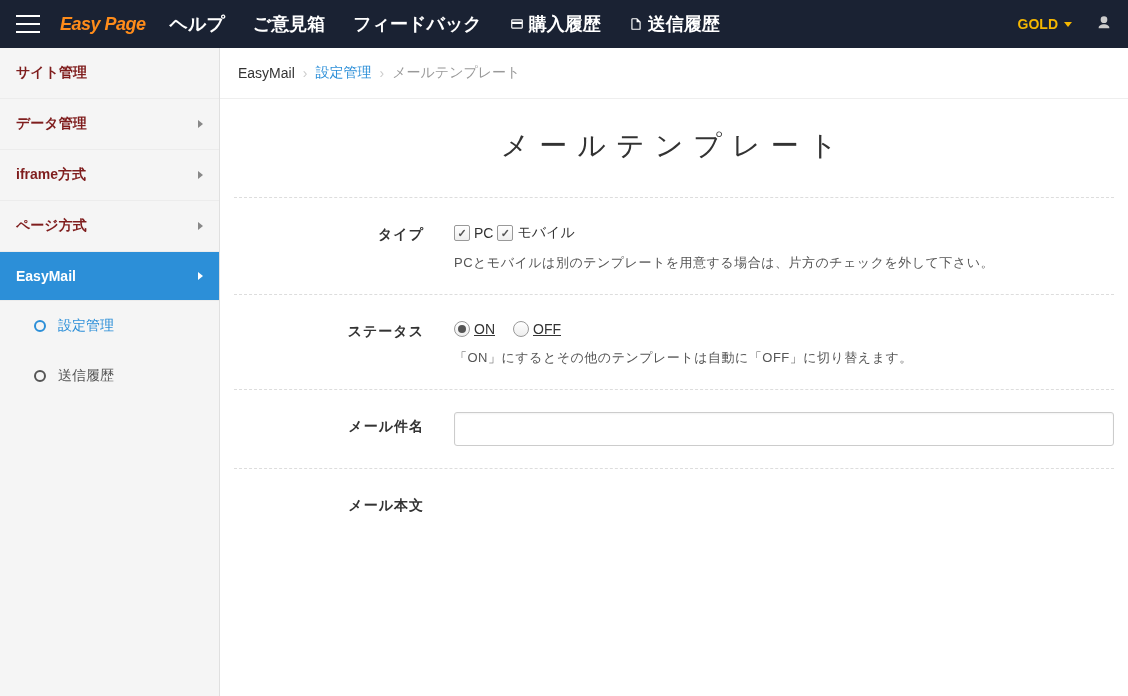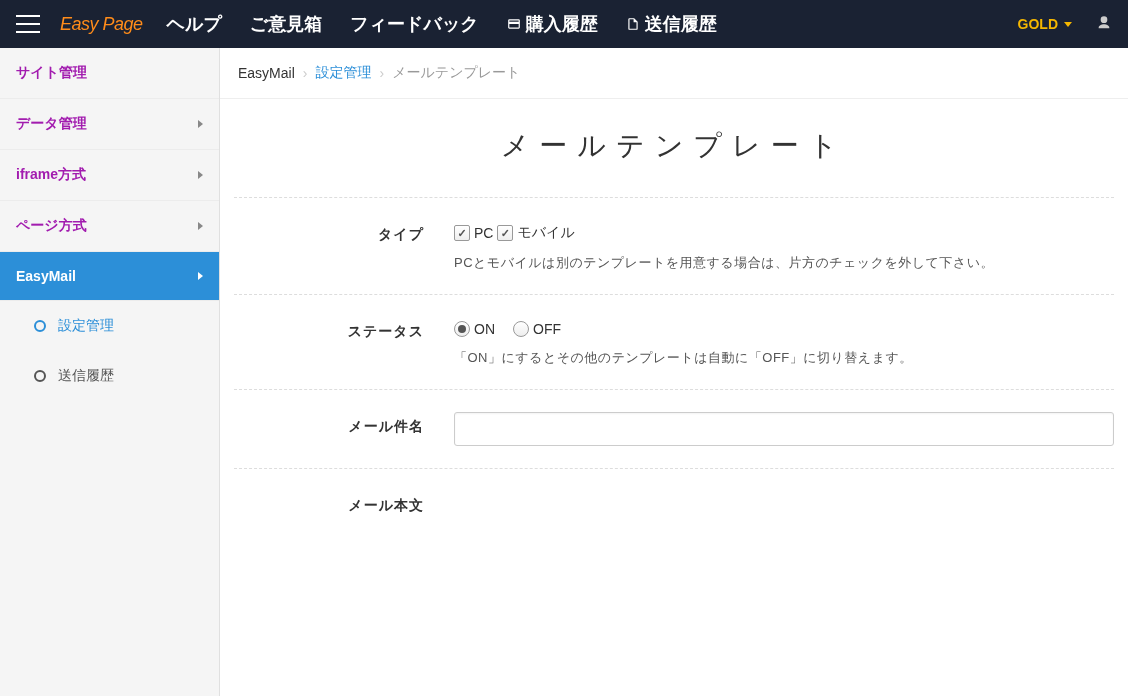--- a/index.html
+++ b/index.html
@@ -1,32 +1,32 @@
 <!DOCTYPE html>
 <html><head>
 <meta charset="utf-8">
 <style>
 * { margin: 0; padding: 0; box-sizing: border-box; }
 body { font-family: -apple-system, BlinkMacSystemFont, "Hiragino Sans", "Hiragino Kaku Gothic ProN", Meiryo, sans-serif; font-size: 14px; color: #333; background: #fff; }
 
 .topbar { height: 48px; background: #1a2233; display: flex; align-items: center; padding: 0 16px; color: #fff; }
 .hamburger { width: 24px; height: 18px; display: flex; flex-direction: column; justify-content: space-between; cursor: pointer; margin-right: 20px; }
 .hamburger span { display: block; height: 2px; background: #fff; }
-.logo { color: #ff8c1a; font-weight: 400; font-size: 18px; font-style: italic; margin-right: 24px; letter-spacing: -0.5px; }
+.logo { color: #ff8c1a; font-weight: 700; font-size: 18px; font-style: italic; margin-right: 24px; letter-spacing: -0.5px; }
 .topnav { display: flex; gap: 28px; align-items: center; }
 .topnav-item { color: #fff; font-weight: 600; font-size: 18px; cursor: pointer; display: flex; align-items: center; gap: 5px; }
 .topnav-item svg { width: 14px; height: 14px; fill: #fff; }
 .topbar-right { margin-left: auto; display: flex; align-items: center; gap: 24px; }
 .account { color: #f5b700; font-weight: 600; display: flex; align-items: center; gap: 6px; cursor: pointer; margin-left: 48px; }
 .caret-down { width: 0; height: 0; border-left: 4px solid transparent; border-right: 4px solid transparent; border-top: 5px solid #f5b700; }
 .user-icon svg { width: 16px; height: 16px; fill: #ccc; cursor: pointer; }
 
 .layout { display: flex; height: calc(100vh - 48px); }
 .sidebar { width: 220px; background: #f5f5f5; border-right: 1px solid #e0e0e0; }
-.side-item { padding: 16px 16px; font-weight: 600; color: #a21caf; font-size: 14px; border-bottom: 1px solid #ececec; cursor: pointer; display: flex; align-items: center; justify-content: space-between; }
+.side-item { padding: 16px 16px; font-weight: 600; color: #7f1d1d; font-size: 14px; border-bottom: 1px solid #ececec; cursor: pointer; display: flex; align-items: center; justify-content: space-between; }
 .side-item.active { background: #2c8fd8; color: #fff; }
 .side-caret { width: 0; height: 0; border-top: 4px solid transparent; border-bottom: 4px solid transparent; border-left: 5px solid #888; }
 .side-item.active .side-caret { border-left-color: #fff; }
 .side-sub { padding: 16px 16px 16px 34px; color: #2c8fd8; font-weight: 500; cursor: pointer; display: flex; align-items: center; gap: 12px; }
 .side-sub.inactive { color: #555; }
 .circ { width: 12px; height: 12px; border: 2px solid currentColor; border-radius: 50%; flex-shrink: 0; }
 
 .main { flex: 1; overflow-y: auto; background: #fff; }
 .breadcrumb { padding: 16px 18px; font-size: 14px; color: #888; border-bottom: 1px solid #eee; display: flex; gap: 8px; align-items: center; }
 .breadcrumb .bc-item { color: #333; }
@@ -41,21 +41,21 @@
 .form-label { width: 220px; text-align: right; padding-right: 30px; font-weight: 700; font-size: 14px; color: #333; padding-top: 6px; letter-spacing: 1px; }
 .form-field { flex: 1; }
 .text-input { width: 100%; height: 34px; border: 1px solid #ccc; border-radius: 3px; padding: 0 10px; font-size: 14px; box-shadow: inset 0 1px 2px rgba(0,0,0,0.05); }
 .static-val { padding-top: 6px; color: #333; }
 .check-line { display: flex; gap: 4px; align-items: center; padding-top: 4px; }
 .check-item { display: flex; align-items: center; gap: 4px; }
 .cbox { width: 16px; height: 16px; border: 1px solid #999; border-radius: 2px; display: inline-flex; align-items: center; justify-content: center; background: linear-gradient(#fff,#eee); cursor: pointer; }
 .cbox.checked::after { content: "✓"; font-size: 11px; line-height: 1; color: #555; font-weight: bold; }
 .help-text { margin-top: 12px; color: #555; font-size: 13px; letter-spacing: 0.5px; }
 .radio-line { display: flex; gap: 18px; align-items: center; padding-top: 4px; }
-.radio-item { display: flex; align-items: center; gap: 4px; cursor: pointer; }
+.radio-item { display: flex; align-items: center; gap: 4px; cursor: pointer; text-decoration: underline; }
 .rcircle { width: 16px; height: 16px; border: 1px solid #999; border-radius: 50%; display: inline-flex; align-items: center; justify-content: center; background: linear-gradient(#fff,#eee); }
 .rcircle.selected::after { content: ""; width: 8px; height: 8px; background: #555; border-radius: 50%; }
 </style>
 </head>
 <body>
 
 <div class="topbar">
   <div class="hamburger">
       <span></span>
       <span></span>

